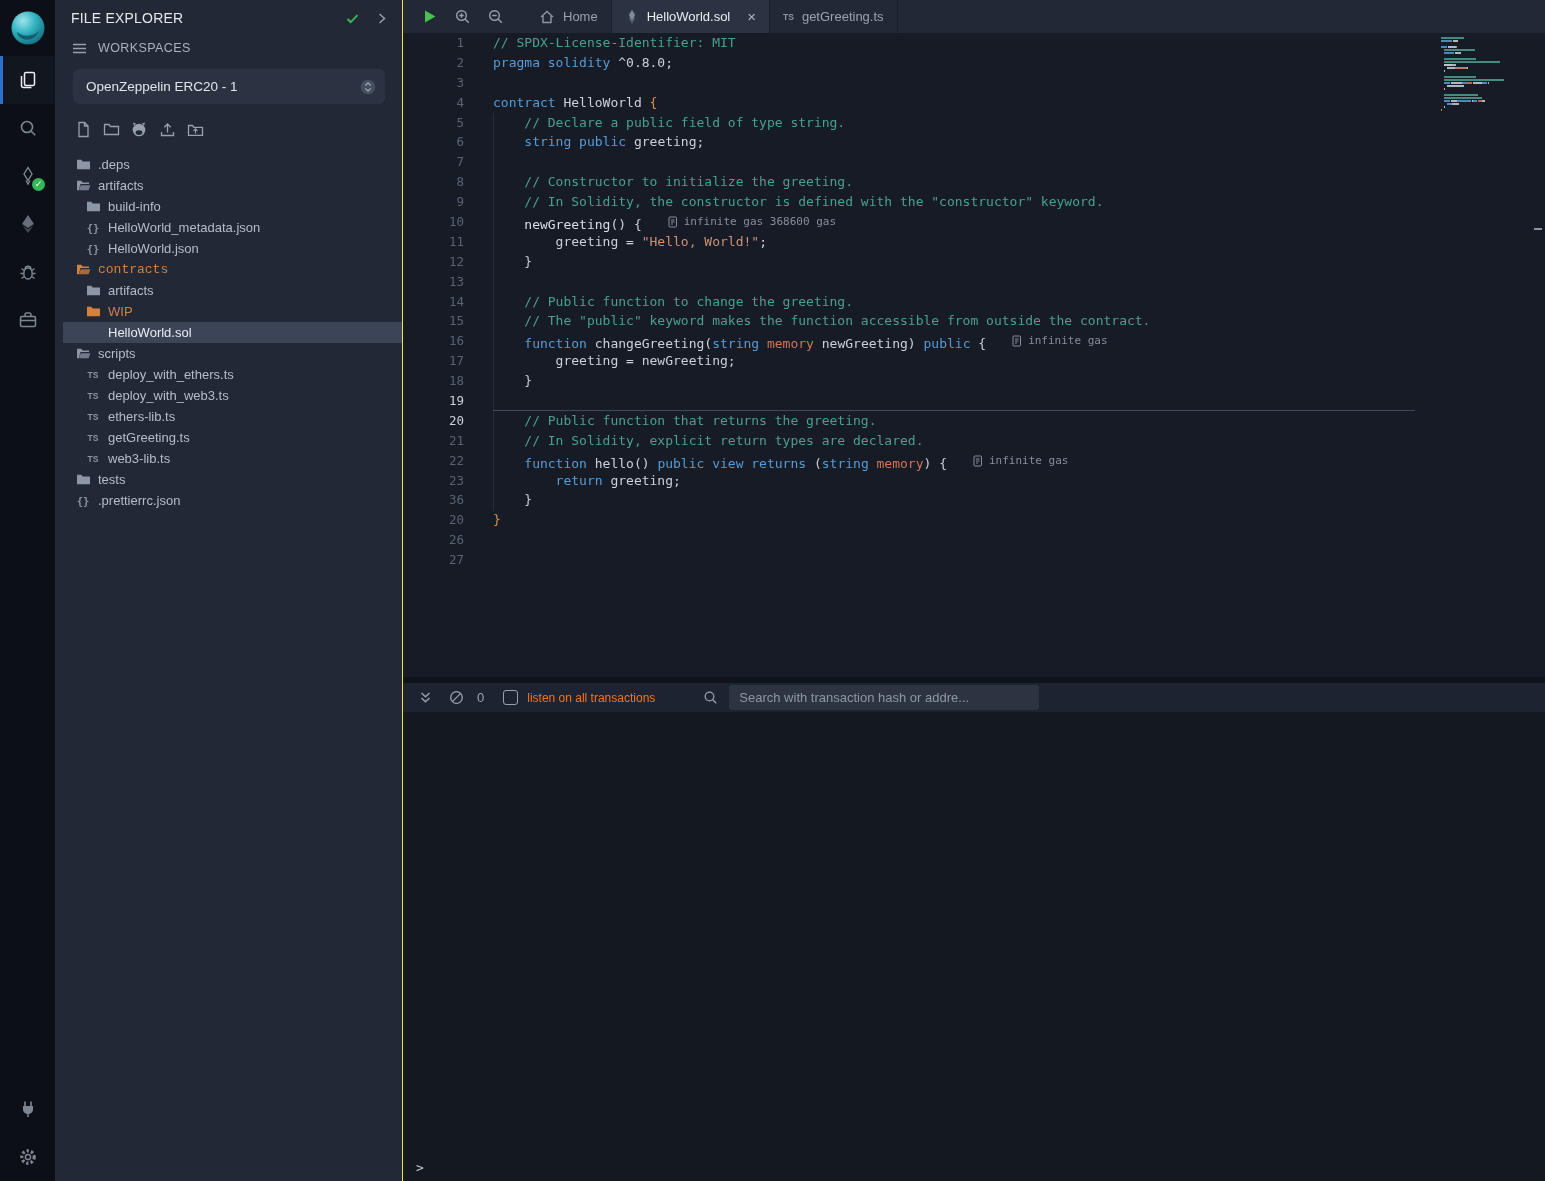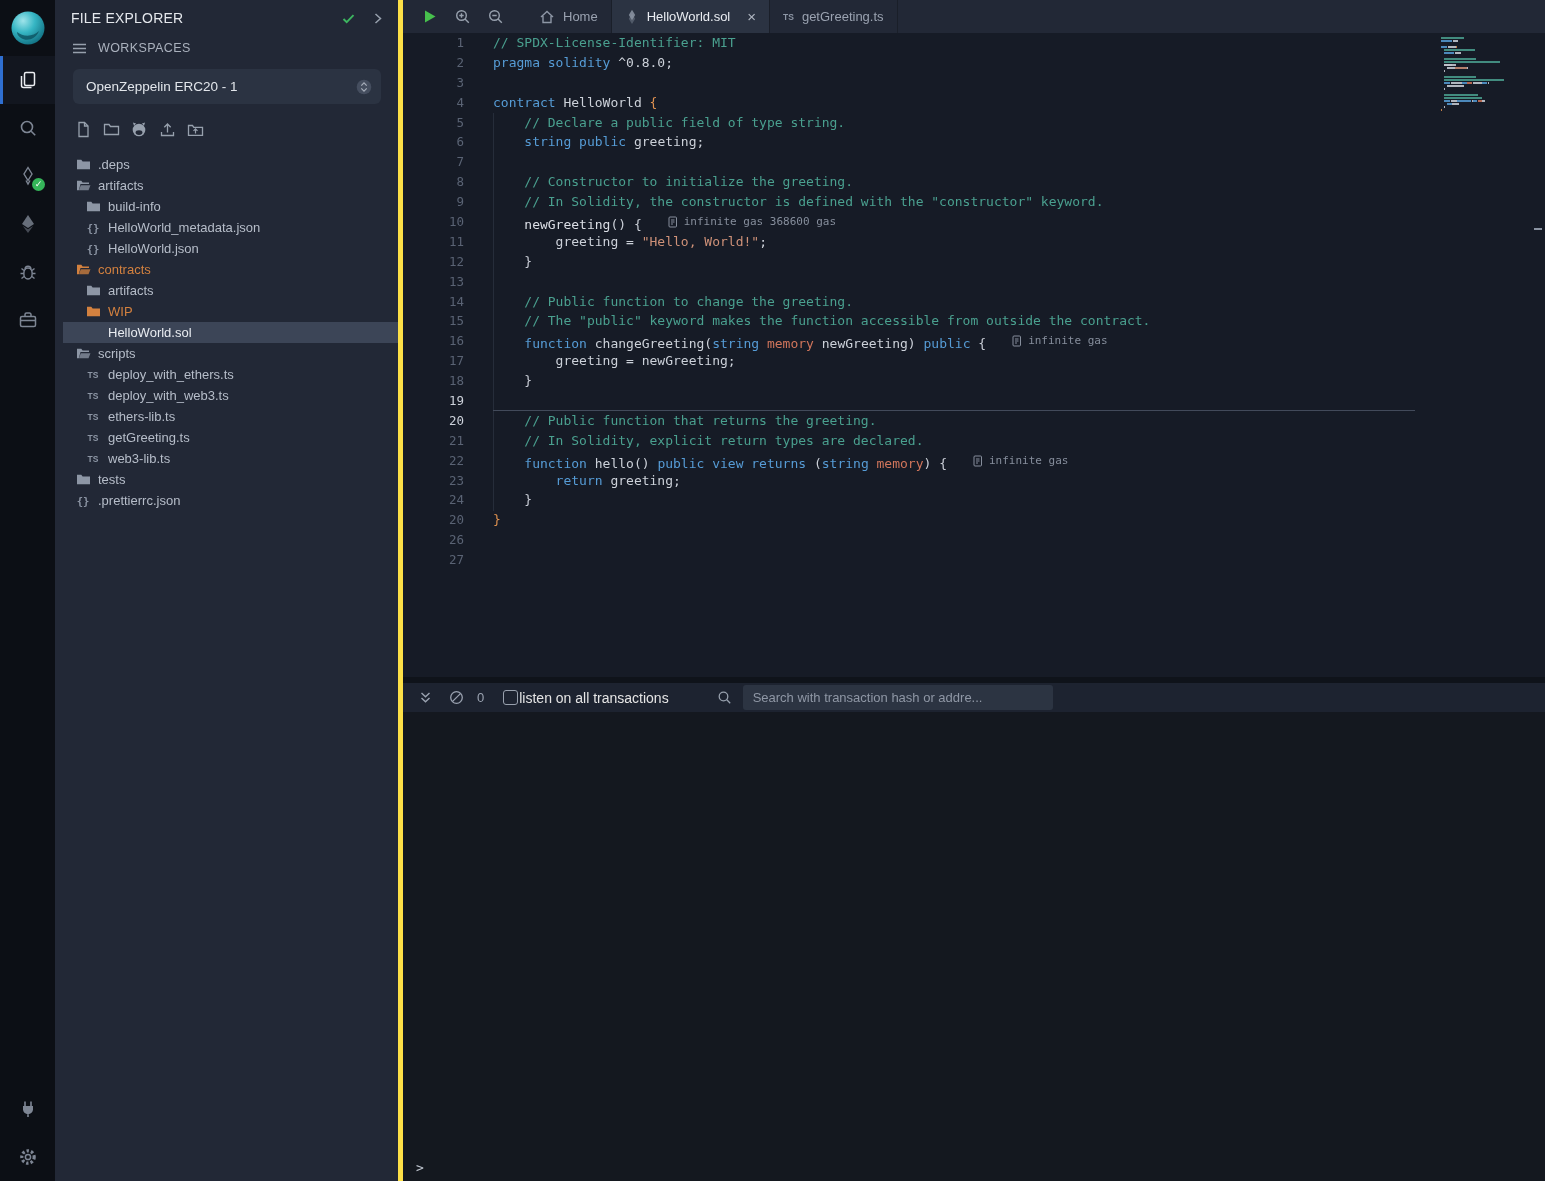--- a/index.html
+++ b/index.html
@@ -10,21 +10,21 @@
 
   
   .iconbar{position:absolute;top:0;bottom:0;left:0;width:55px;background:#0c0f15;display:flex;flex-direction:column;z-index:10}
   .logo-wrap{height:56px;display:flex;align-items:center;justify-content:center}
   .ib-item{height:48px;display:flex;align-items:center;justify-content:center;color:#7e8694;position:relative;cursor:pointer}
   .ib-item.active{color:#eceef2;box-shadow:inset 3px 0 0 var(--accent);background:#12161f}
   .ib-badge{position:absolute;right:10px;bottom:9px;width:13px;height:13px;border-radius:50%;background:#35b559;color:#fff;font-size:9px;line-height:13px;text-align:center}
   .ib-flex{flex:1}
 
   
-  .sidepanel{position:absolute;top:0;bottom:0;left:55px;width:348px;background:#222836;border-right:5px solid #fde047;z-index:5}
+  .sidepanel{position:absolute;top:0;bottom:0;left:55px;width:348px;background:#222836;border-right:1px solid #fde047;z-index:5}
   .fe-header{height:34px;display:flex;align-items:center;padding:2px 14px 0 16px;color:#e5e8ed;font-size:14px;letter-spacing:.2px}
   .fe-header .chev{color:#97a0ad;margin-left:15px}
   .fe-ws{display:flex;align-items:center;gap:11px;padding:7px 14px 8px 17px;color:#aab1bd;font-size:12.5px;letter-spacing:.4px}
   .fe-ws .icn{color:#97a0ad}
   .fe-dd{margin:6px 17px 0 18px;height:35px;background:#2b3342;border-radius:6px;display:flex;align-items:center;padding:0 9px 0 13px;color:#e2e6eb;font-size:13.5px;cursor:pointer}
   .fe-tools{display:flex;gap:10px;padding:16px 14px 8px 19px;color:#97a0ad}
   .fe-tools .tool{width:18px;height:18px;display:flex;align-items:center;justify-content:center;cursor:pointer}
   .fe-tree{margin-top:8px;font-size:13px;user-select:none}
   .tree-row{height:21px;display:flex;align-items:center;gap:7px;color:#b6bdc9;cursor:pointer;margin-left:8px}
   .tree-row.modified{color:var(--orange)}
@@ -64,21 +64,21 @@
   .ruler-mark{position:absolute;right:3px;top:195px;width:8px;height:2px;background:#8a93a2}
 
   
   .terminal{position:absolute;left:0;right:0;top:677px;bottom:0}
   .t-handle{height:6px;background:#0f131a;cursor:row-resize}
   .t-bar{height:29px;background:#1d2330;display:flex;align-items:center;color:#9aa2b0}
   .tbtn{margin-left:15px;cursor:pointer}
   .ml16{margin-left:16px}
   .t-count{margin-left:13px;font-size:13px;color:#9aa2b0}
   .t-check{width:15px;height:15px;border:1px solid #98a0ad;border-radius:3px;margin-left:19px;cursor:pointer}
-  .t-listen{margin-left:1px;color:#e5e5e5;font-size:14px}
+  .t-listen{margin-left:9px;color:#f97316;font-size:12px}
   .t-mag{margin-left:48px;color:#97a0ad}
   .t-search{width:310px;height:25px;margin-left:11px;background:#2c3442;border:none;border-radius:3px;color:#cfd4dc;padding:0 10px;font-size:13px;font-family:"Liberation Sans",sans-serif;outline:none}
   .t-search::placeholder{color:#8f97a5}
   .t-body{position:absolute;top:35px;bottom:0;left:0;right:0;background:#14181f}
   .prompt{position:absolute;left:13px;bottom:6px;font-family:"DejaVu Sans Mono",monospace;font-size:13px;color:#c3c9d3}
 </style>
 </head>
 <body>
 
 <div class="iconbar">
@@ -266,21 +266,21 @@
           <span class="json-badge">{}</span>
         </span>
         <span class="tree-label">HelloWorld_metadata.json</span>
       </div>
       <div class="tree-row" style="padding-left: 22px;">
         <span class="ficon">
           <span class="json-badge">{}</span>
         </span>
         <span class="tree-label">HelloWorld.json</span>
       </div>
-      <div class="tree-row modified" style="padding-left: 12px;">
+      <div class="tree-row modified" style="padding-left: 12px; font-family: Liberation Mono, monospace;">
         <span class="ficon">
           <svg width="15" height="15" viewBox="0 0 15 15">
             <path d="M1 2.8h4.3l1.3 1.8H13v1.5H4.5L2.8 12.2H1z" fill="currentColor"></path>
             <path d="M4.8 7.2h9.7l-2 5H2.9z" fill="currentColor" opacity=".75"></path>
           </svg>
         </span>
         <span class="tree-label">contracts</span>
       </div>
       <div class="tree-row" style="padding-left: 22px;">
         <span class="ficon">
@@ -504,21 +504,21 @@
           <span class="t"><span class="sx-kw">    function</span><span class="sx-id"> hello() </span><span class="sx-kw">public view returns</span><span class="sx-id"> (</span><span class="sx-kw">string</span><span class="sx-id"> </span><span class="sx-mem">memory</span><span class="sx-id">) </span><span class="sx-b2">{</span><span class="gas"><svg width="11" height="12" viewBox="0 0 11 12">
                 <rect x="1" y="1" width="7.5" height="10" rx="1" fill="none" stroke="currentColor" stroke-width="1"></rect>
                 <path d="M3 4h3.5M3 6h3.5M3 8h2" stroke="currentColor" stroke-width="1"></path>
               </svg><span>infinite gas</span></span></span>
         </div>
         <div class="cl">
           <span class="g">23</span>
           <span class="t"><span class="sx-kw">        return</span><span class="sx-id"> greeting;</span></span>
         </div>
         <div class="cl">
-          <span class="g">24</span>
+          <span class="g">36</span>
           <span class="t"><span class="sx-b2">    }</span></span>
         </div>
         <div class="cl">
           <span class="g">20</span>
           <span class="t"><span class="sx-b1">}</span></span>
         </div>
         <div class="cl">
           <span class="g">26</span>
           <span class="t"></span>
         </div>

